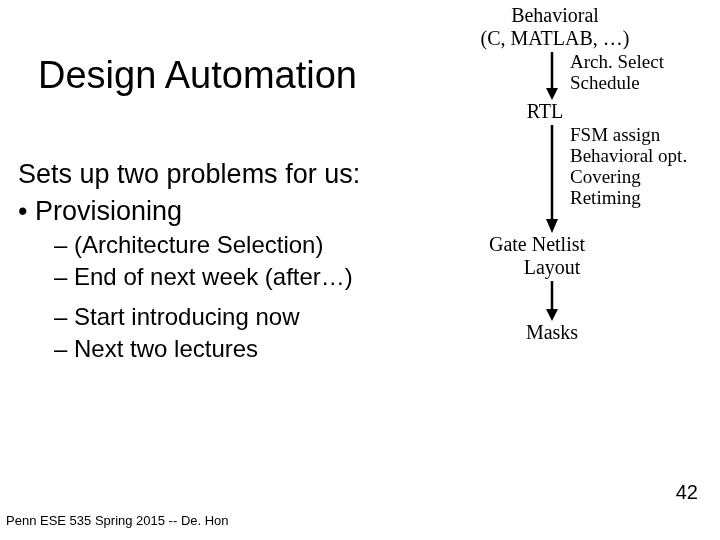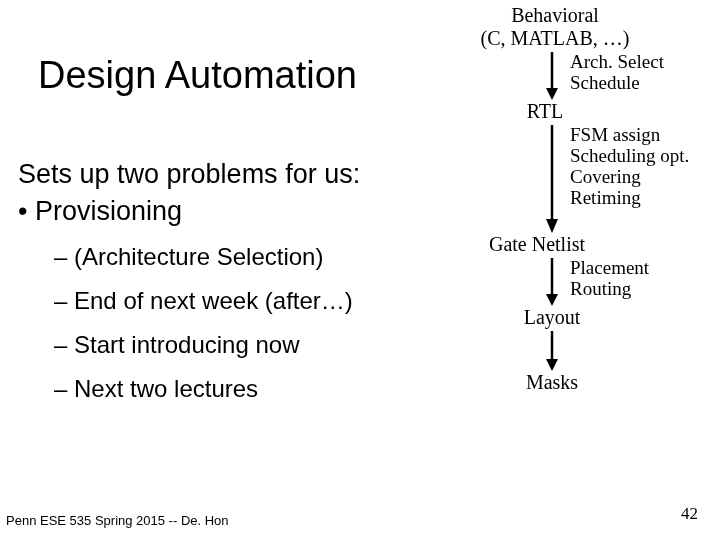--- a/index.html
+++ b/index.html
@@ -19,21 +19,21 @@
       left: 38px;
       top: 54px;
     }
     .body-left {
       position: absolute;
       left: 18px;
       top: 158px;
     }
     .lead { font-size: 27px; line-height: 1.25; }
     .bullet-l1 { font-size: 27px; margin-top: 4px; }
-    .bullet-l2 { font-size: 24px; margin-left: 36px; margin-top: 16px; }
+    .bullet-l2 { font-size: 24px; margin-left: 36px; margin-top: 4px; }
     .sched-group { margin-top: 12px; }
     .flow {
       position: absolute;
       left: 460px;
       top: 4px;
       width: 260px;
       font-family: 'Times New Roman', Times, serif;
     }
     .flow-stage { font-size: 20px; text-align: center; width: 170px; }
     .flow-stage.behavioral { width: 190px; }
@@ -57,23 +57,23 @@
       left: 110px;
       top: 2px;
       font-size: 19px;
       line-height: 1.1;
       white-space: nowrap;
     }
     .arrow-label.big { font-size: 19px; }
     .slide-num {
       position: absolute;
       right: 22px;
-      bottom: 16px;
-      font-size: 17px;
-      font-family: Liberation Serif, serif;
+      bottom: 36px;
+      font-size: 20px;
+      font-family: Liberation Sans, sans-serif;
     }
     .footer {
       position: absolute;
       left: 6px;
       bottom: 12px;
       font-size: 13px;
       font-family: Arial, sans-serif;
     }
   </style>
 </head>
@@ -111,38 +111,28 @@
 
   <div class="flow-stage rtl">RTL</div>
 
   <div class="arrow-row" style="height:110px;">
     <svg class="arrow-svg" width="20" height="110">
       <line x1="10" y1="2" x2="10" y2="98" stroke="#000" stroke-width="2.5"></line>
       <polygon points="10,110 4,96 16,96" fill="#000"></polygon>
     </svg>
     <div class="arrow-label big">
       <div>FSM assign</div>
-      <div>Scheduling opt.</div>
+      <div>Behavioral opt.</div>
       <div>Covering</div>
       <div>Retiming</div>
     </div>
   </div>
 
   <div class="flow-stage gate">Gate Netlist</div>
 
-  <div class="arrow-row" style="height:50px;">
-    <svg class="arrow-svg" width="20" height="50">
-      <line x1="10" y1="2" x2="10" y2="40" stroke="#000" stroke-width="2.5"></line>
-      <polygon points="10,50 4,38 16,38" fill="#000"></polygon>
-    </svg>
-    <div class="arrow-label">
-      <div>Placement</div>
-      <div>Routing</div>
-    </div>
-  </div>
 
   <div class="flow-stage layout">Layout</div>
 
   <div class="arrow-row short">
     <svg class="arrow-svg" width="20" height="42">
       <line x1="10" y1="2" x2="10" y2="32" stroke="#000" stroke-width="2.5"></line>
       <polygon points="10,42 4,30 16,30" fill="#000"></polygon>
     </svg>
   </div>
 

